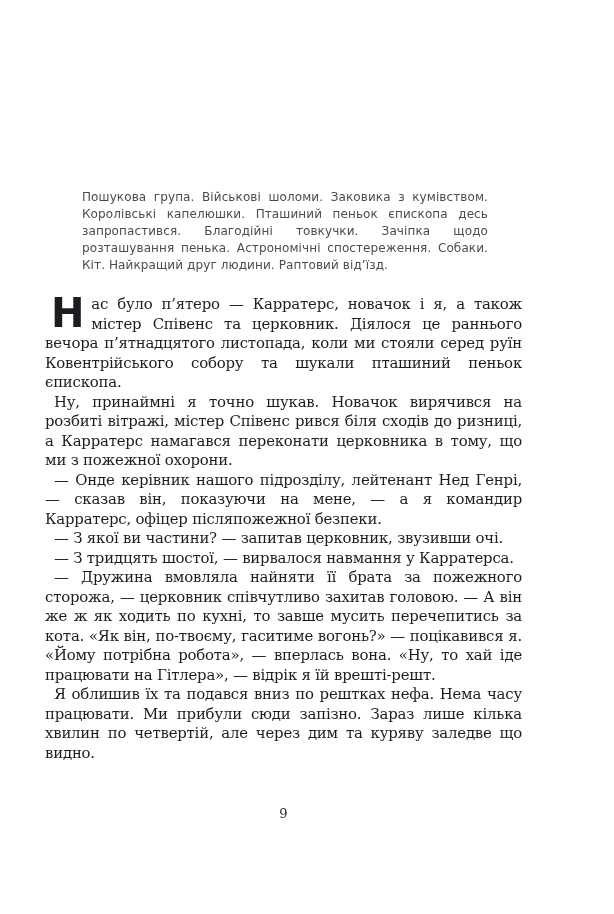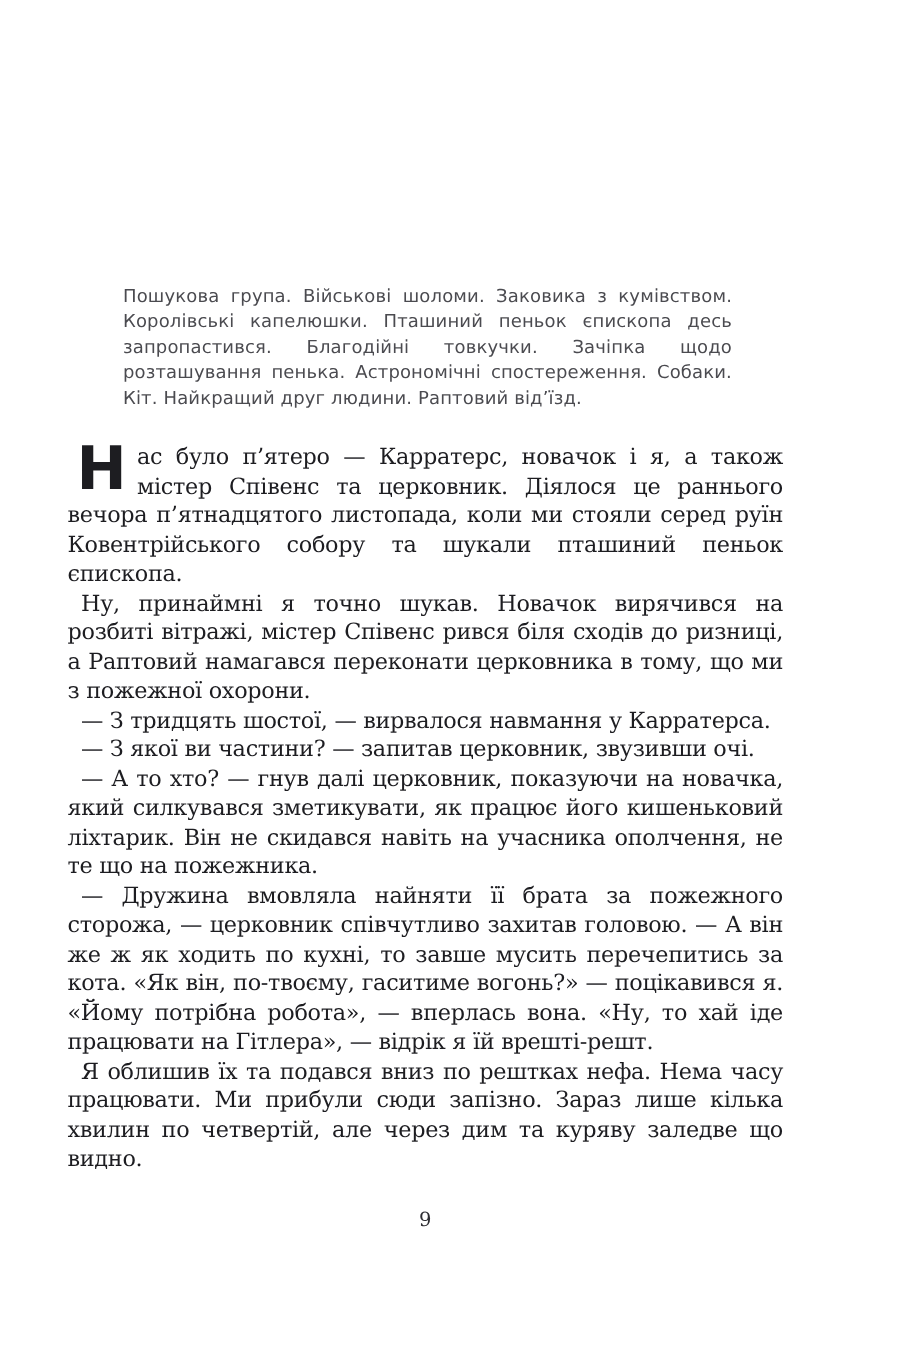--- a/index.html
+++ b/index.html
@@ -67,22 +67,22 @@
   }
 </style>
 </head>
 <body>
 
 <div class="page">
   <div class="epigraph">Пошукова група. Військові шоломи. Заковика з кумівством. Королівські капелюшки. Пташиний пеньок єпископа десь запропастився. Благодійні товкучки. Зачіпка щодо розташування пенька. Астрономічні спостереження. Собаки. Кіт. Найкращий друг людини. Раптовий від’їзд.</div>
 
   <div class="body-text">
       <p class="para first"><span class="dropcap">Н</span>ас було п’ятеро — Карратерс, новачок і я, а також містер Співенс та церковник. Діялося це раннього вечора п’ятнадцятого листопада, коли ми стояли серед руїн Ковентрійського собору та шукали пташиний пеньок єпископа.</p>
-      <p class="para">Ну, принаймні я точно шукав. Новачок вирячився на розбиті вітражі, містер Співенс рився біля сходів до ризниці, а Раптовий намагався переконати церковника в тому, що ми з пожежної охорони.</p>
+      <p class="para">Ну, принаймні я точно шукав. Новачок вирячився на розбиті вітражі, містер Співенс рився біля сходів до ризниці, а Карратерс намагався переконати церковника в тому, що ми з пожежної охорони.</p>
+      <p class="para">— Онде керівник нашого підрозділу, лейтенант Нед Генрі, — сказав він, показуючи на мене, — а я командир Карратерс, офіцер післяпожежної безпеки.</p>
+      <p class="para">— З якої ви частини? — запитав церковник, звузивши очі.</p>
       <p class="para">— З тридцять шостої, — вирвалося навмання у Карратерса.</p>
-      <p class="para">— З якої ви частини? — запитав церковник, звузивши очі.</p>
-      <p class="para">— А то хто? — гнув далі церковник, показуючи на новачка, який силкувався зметикувати, як працює його кишеньковий ліхтарик. Він не скидався навіть на учасника ополчення, не те що на пожежника.</p>
       <p class="para">— Дружина вмовляла найняти її брата за пожежного сторожа, — церковник співчутливо захитав головою. — А він же ж як ходить по кухні, то завше мусить перечепитись за кота. «Як він, по-твоєму, гаситиме вогонь?» — поцікавився я. «Йому потрібна робота», — вперлась вона. «Ну, то хай іде працювати на Гітлера», — відрік я їй врешті-решт.</p>
       <p class="para">Я облишив їх та подався вниз по рештках нефа. Нема часу працювати. Ми прибули сюди запізно. Зараз лише кілька хвилин по четвертій, але через дим та куряву заледве що видно.</p>
     </div>
 
   <div class="page-number">9</div>
 </div>
 
 </body></html>

